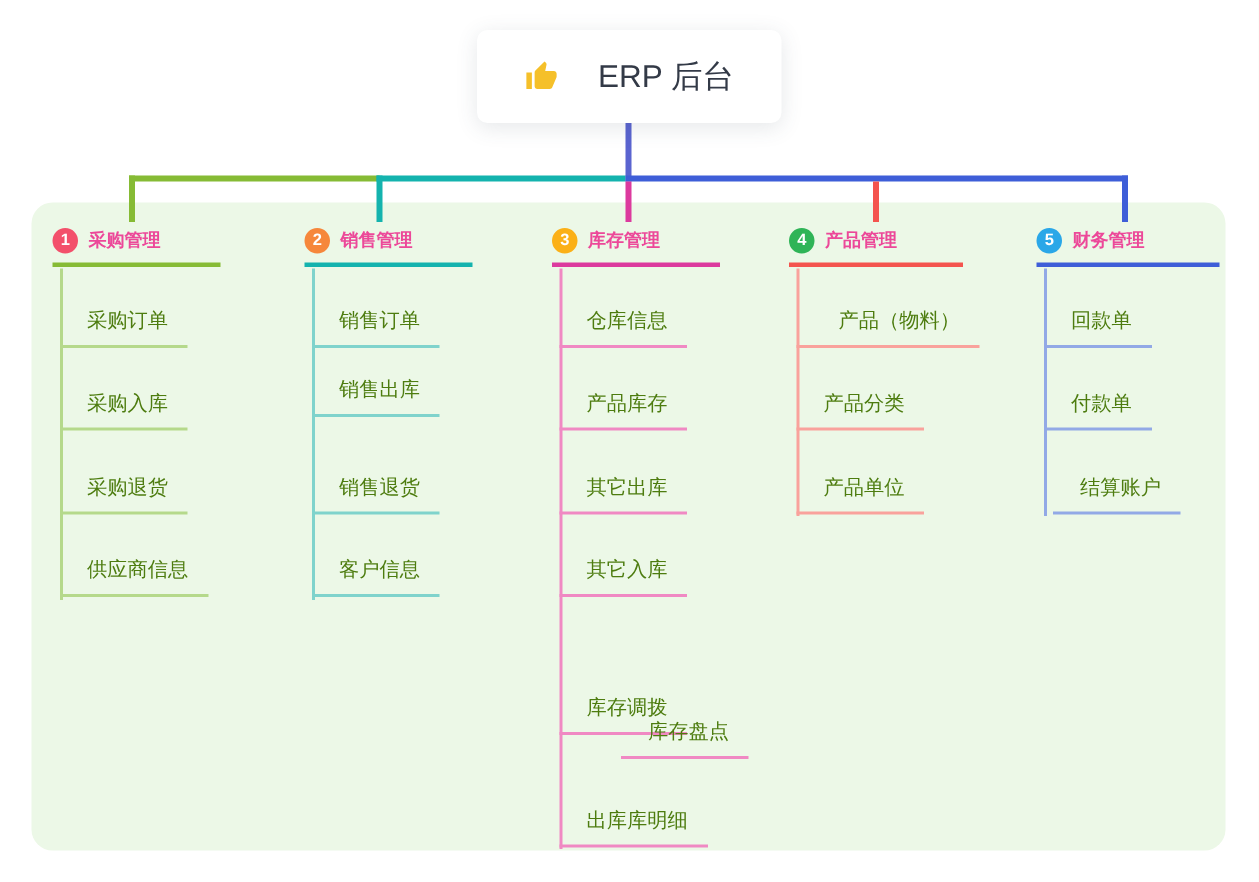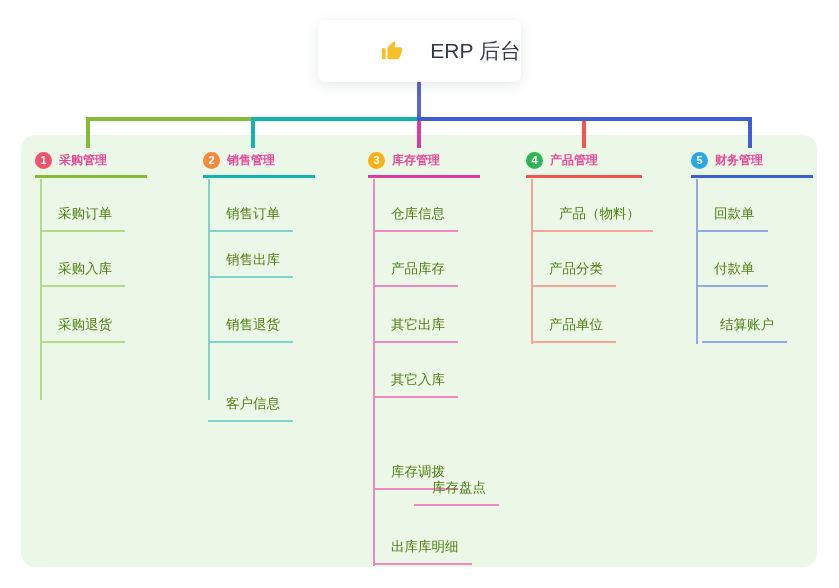--- a/index.html
+++ b/index.html
@@ -5,21 +5,21 @@
   html,body{margin:0;padding:0;background:#ffffff;}
   body{font-family:"Liberation Sans","DejaVu Sans",sans-serif;}
   .stage{position:relative;width:839px;height:588px;background:#ffffff;overflow:hidden;}
 
   .panel{position:absolute;left:21px;top:135px;width:796px;height:432px;
          background:#ecf8e7;border-radius:14px;}
 
   .root-card{position:absolute;left:318px;top:20px;width:203px;height:62px;
              background:#ffffff;border-radius:7px;
              box-shadow:0 3px 14px rgba(60,80,90,0.13);
-             display:flex;align-items:center;justify-content:flex-end;gap:27px;
+             display:flex;align-items:center;justify-content:center;gap:27px;
              font-size:21px;font-weight:500;color:#333a47;cursor:pointer;z-index:3;}
   .root-card .ticon{display:flex;align-items:center;}
 
   .line{position:absolute;}
   .vline{width:4px;}
   .hline{height:4px;}
 
   .branch-title{position:absolute;display:flex;align-items:center;gap:7px;
                 padding-bottom:6px;border-bottom:3px solid;cursor:pointer;z-index:2;}
   .badge{width:17px;height:17px;border-radius:50%;flex:0 0 17px;
@@ -59,30 +59,31 @@
   <div class="line vline" style="left: 748px; top: 117px; height: 31px; background: rgb(62, 94, 216);"></div>
 
   <div class="branch-title" style="left: 35px; top: 151px; width: 112px; border-bottom-color: rgb(134, 187, 53);">
     <span class="badge" style="background: rgb(243, 80, 107);">1</span>
     <span class="branch-label">采购管理</span>
   </div>
   <div class="spine" style="left: 40px; top: 179px; height: 221px; background: rgb(181, 217, 139);"></div>
   <div class="child" style="left: 40px; top: 206px; border-bottom-color: rgb(181, 217, 139);">采购订单</div>
   <div class="child" style="left: 40px; top: 261px; border-bottom-color: rgb(181, 217, 139);">采购入库</div>
   <div class="child" style="left: 40px; top: 317px; border-bottom-color: rgb(181, 217, 139);">采购退货</div>
+  <div class="child" style="left: 40px; top: 372px; border-bottom-color: rgb(181, 217, 139);">供应商信息</div>
 
   <div class="branch-title" style="left: 203px; top: 151px; width: 112px; border-bottom-color: rgb(20, 179, 174);">
     <span class="badge" style="background: rgb(246, 135, 59);">2</span>
     <span class="branch-label">销售管理</span>
   </div>
   <div class="spine" style="left: 208px; top: 179px; height: 221px; background: rgb(127, 211, 204);"></div>
   <div class="child" style="left: 208px; top: 206px; border-bottom-color: rgb(127, 211, 204);">销售订单</div>
   <div class="child" style="left: 208px; top: 252px; border-bottom-color: rgb(127, 211, 204);">销售出库</div>
   <div class="child" style="left: 208px; top: 317px; border-bottom-color: rgb(127, 211, 204); text-align: center;">销售退货</div>
-  <div class="child" style="left: 208px; top: 372px; border-bottom-color: rgb(127, 211, 204); margin-top: 24px;">客户信息</div>
+  <div class="child" style="left: 208px; top: 372px; border-bottom-color: rgb(127, 211, 204);">客户信息</div>
 
   <div class="branch-title" style="left: 368px; top: 151px; width: 112px; border-bottom-color: rgb(220, 58, 158);">
     <span class="badge" style="background: rgb(251, 176, 23);">3</span>
     <span class="branch-label">库存管理</span>
   </div>
   <div class="spine" style="left: 373px; top: 179px; height: 387px; background: rgb(240, 137, 195);"></div>
   <div class="child" style="left: 373px; top: 206px; border-bottom-color: rgb(240, 137, 195);">仓库信息</div>
   <div class="child" style="left: 373px; top: 261px; border-bottom-color: rgb(240, 137, 195);">产品库存</div>
   <div class="child" style="left: 373px; top: 317px; border-bottom-color: rgb(240, 137, 195);">其它出库</div>
   <div class="child" style="left: 373px; top: 372px; border-bottom-color: rgb(240, 137, 195);">其它入库</div>

